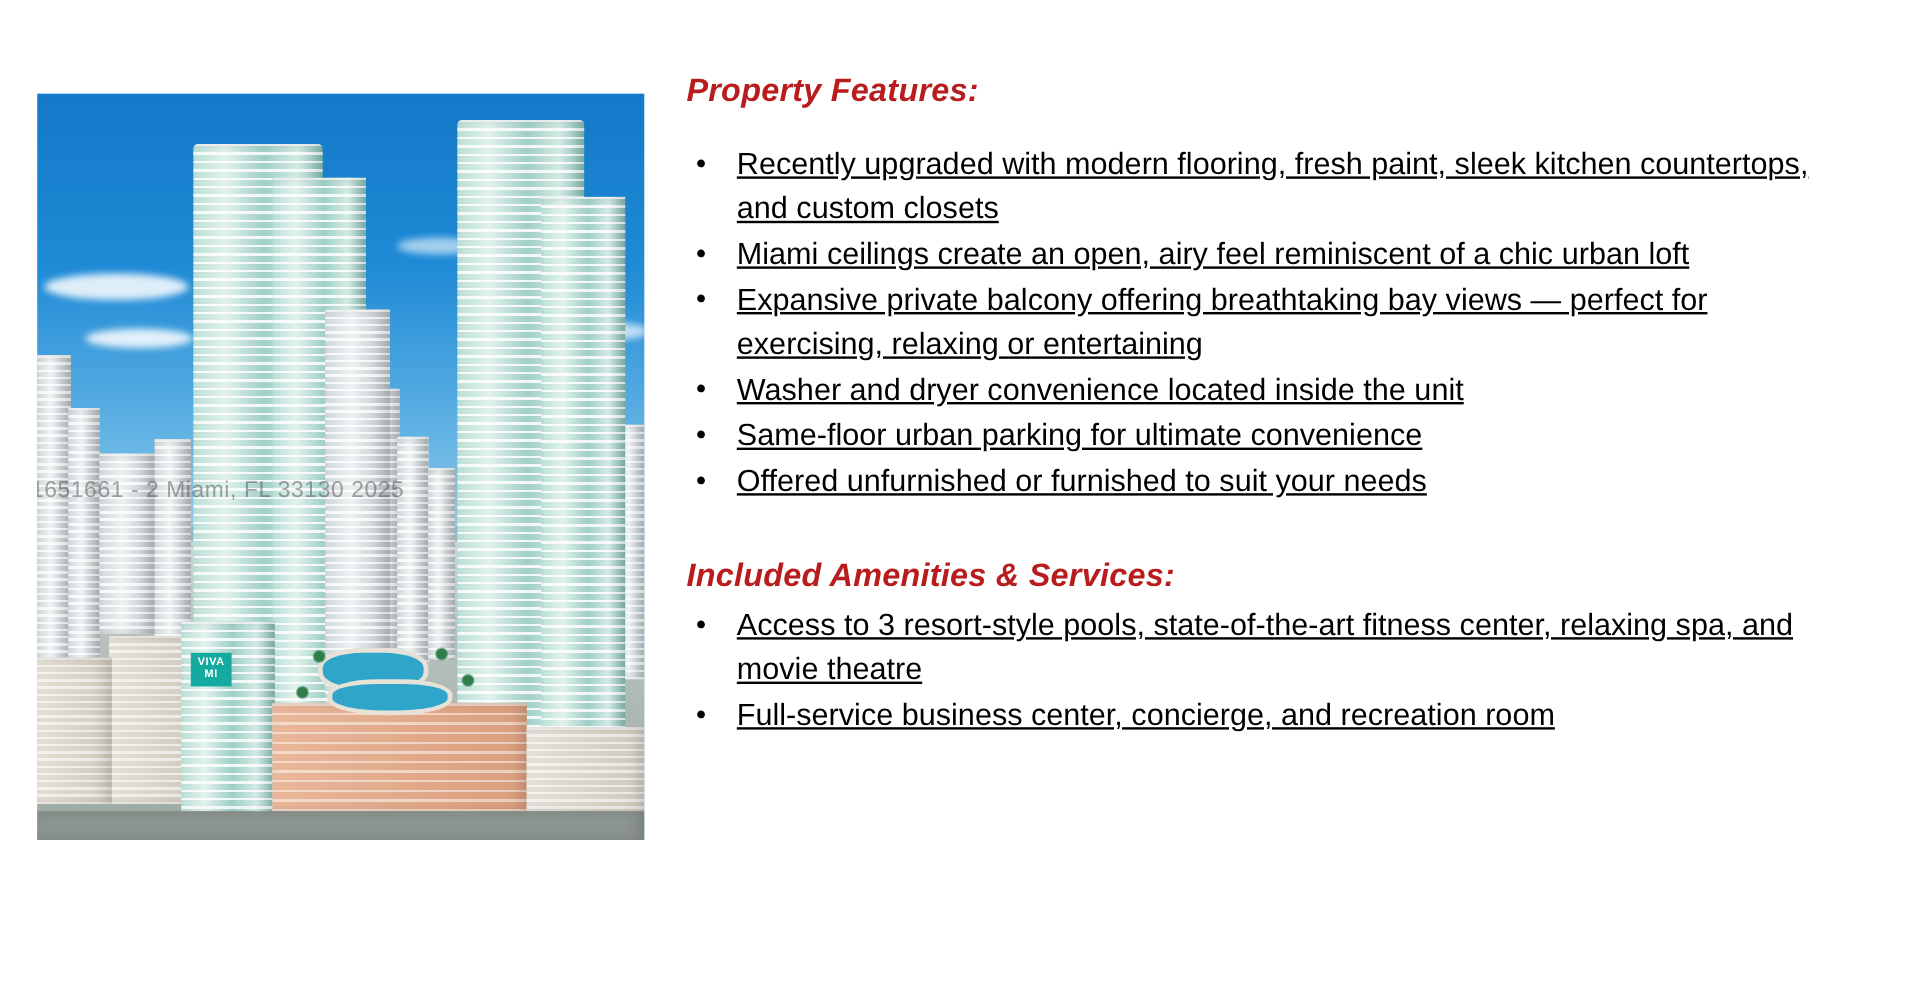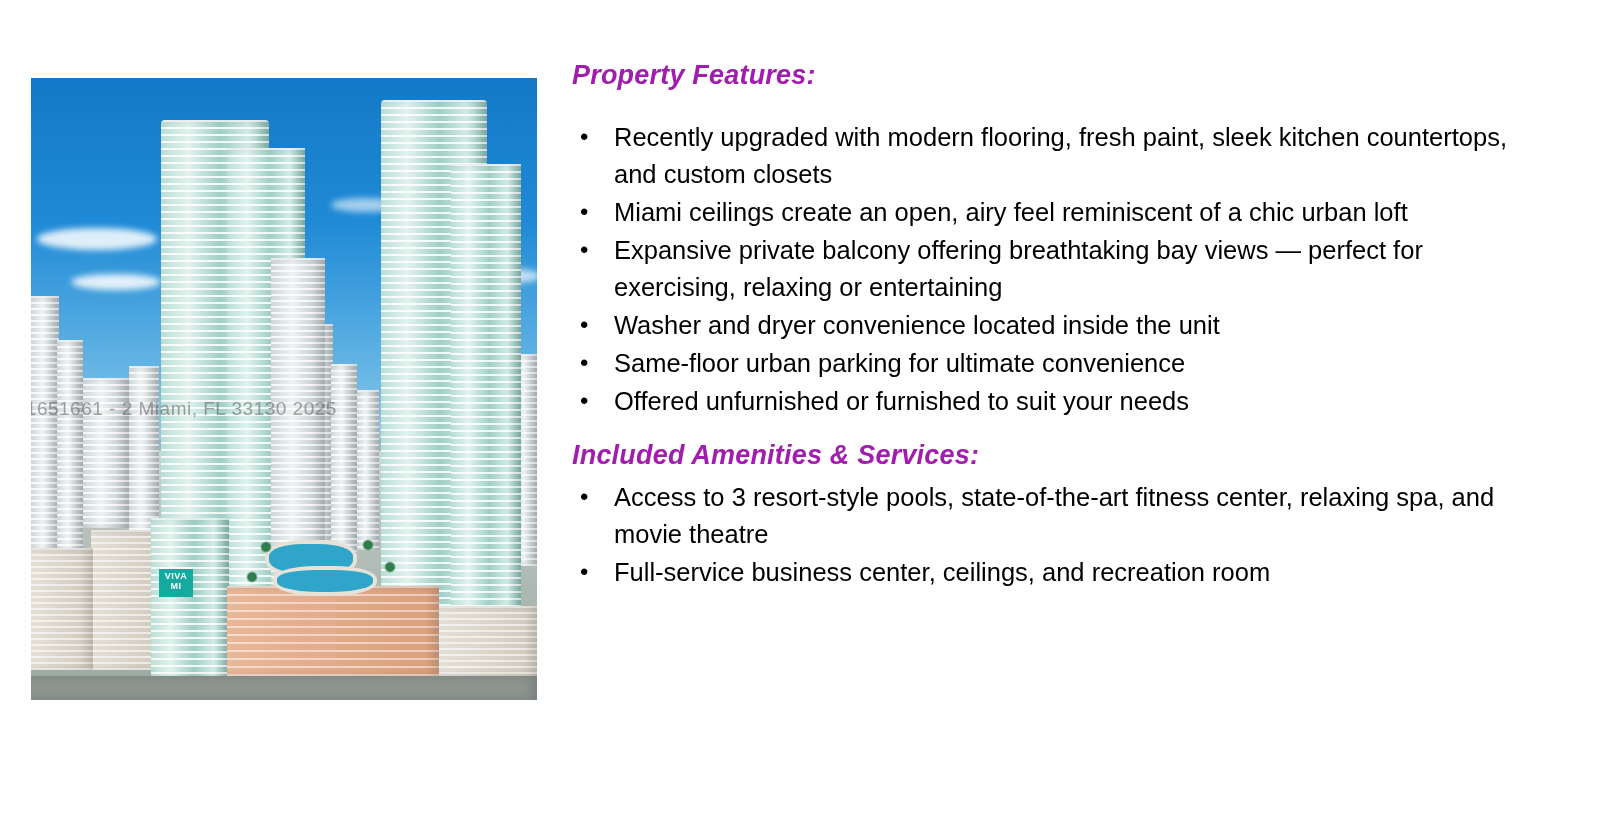--- a/index.html
+++ b/index.html
@@ -121,21 +121,21 @@
     left: 6px;
     top: 516px;
     font-size: 17px;
     color: rgba(120,120,120,0.35);
     white-space: nowrap;
     pointer-events: none;
   }
   .logo-badge {
     position: absolute;
     left: 128px;
-    top: 491px;
+    top: 466px;
     width: 34px;
     height: 26px;
     background: #15aaa0;
     color: #ffffff;
     font-size: 9px;
     line-height: 10px;
     text-align: center;
     font-weight: bold;
     padding-top: 2px;
     letter-spacing: .5px;
@@ -146,40 +146,41 @@
     position: absolute;
     left: 572px;
     top: 60px;
     width: 960px;
   }
   h2.section-title {
     font-family: "Liberation Sans", sans-serif;
     font-weight: bold;
     font-style: italic;
     font-size: 27px;
-    color: #a21caf;
+    color: #b91c1c;
     margin: 0 0 28px 0;
     letter-spacing: .2px;
   }
   h2.section-title.second {
-    margin-top: 20px;
+    margin-top: 44px;
     margin-bottom: 8px;
   }
   ul.bullets {
     list-style: none;
     margin: 0;
     padding: 0;
   }
   ul.bullets li {
     position: relative;
     padding-left: 42px;
     font-size: 25.5px;
     line-height: 37px;
     color: #000000;
     margin-bottom: 1px;
+    text-decoration: underline;
   }
   ul.bullets li::before {
     content: "\2022";
     position: absolute;
     left: 8px;
     top: -1px;
     font-size: 24px;
     color: #000000;
   }
   .tight li { margin-bottom: 0; }
@@ -247,17 +248,17 @@
       <li>Expansive private balcony offering breathtaking bay views — perfect for exercising, relaxing or entertaining</li>
       <li>Washer and dryer convenience located inside the unit</li>
       <li>Same-floor urban parking for ultimate convenience</li>
       <li>Offered unfurnished or furnished to suit your needs</li>
     </ul>
 
     <h2 class="section-title second">Included Amenities &amp; Services:</h2>
 
     <ul class="bullets tight">
       <li>Access to 3 resort-style pools, state-of-the-art fitness center, relaxing spa, and movie theatre</li>
-      <li>Full-service business center, ceilings, and recreation room</li>
+      <li>Full-service business center, concierge, and recreation room</li>
     </ul>
 
   </div>
 </div>
 
 </body></html>

